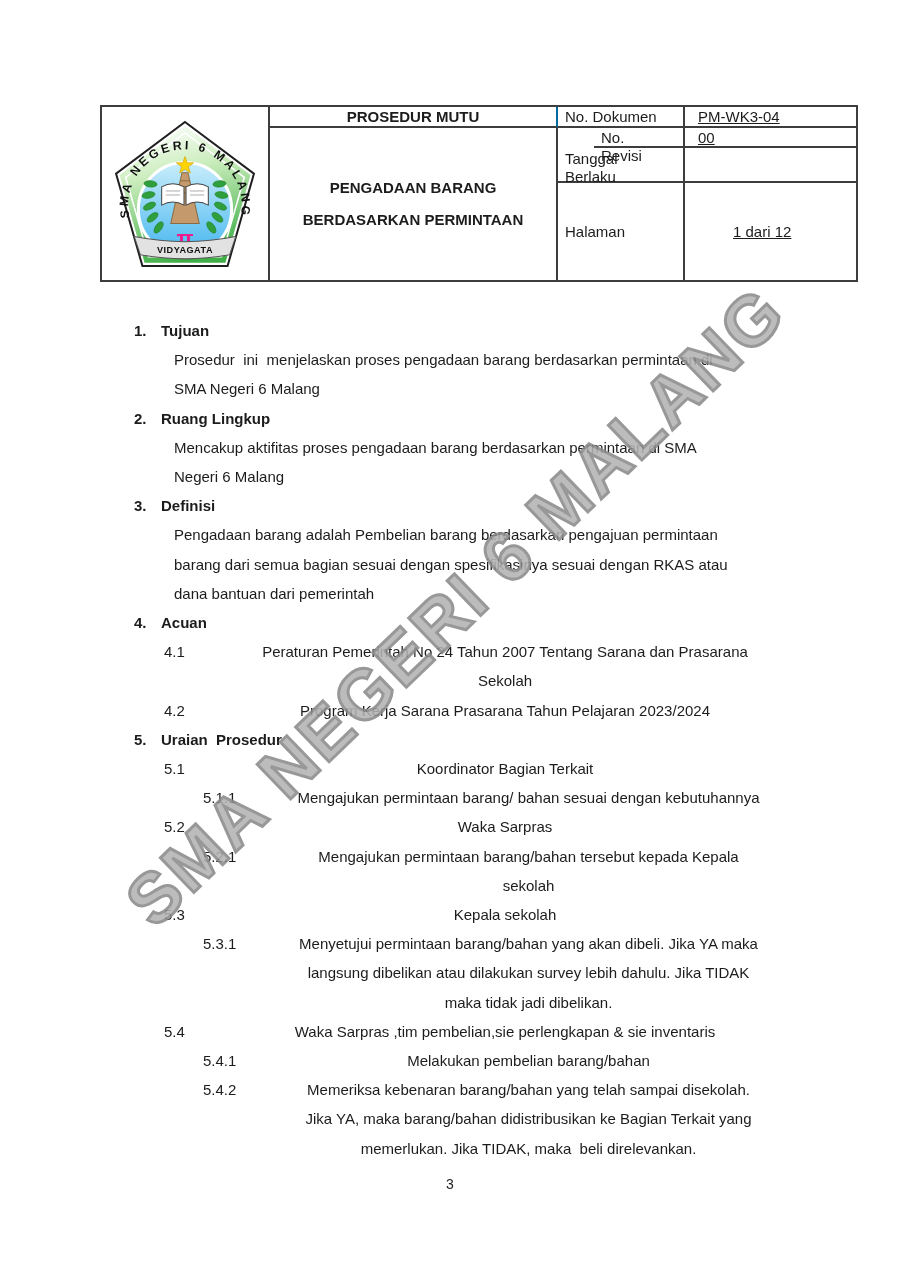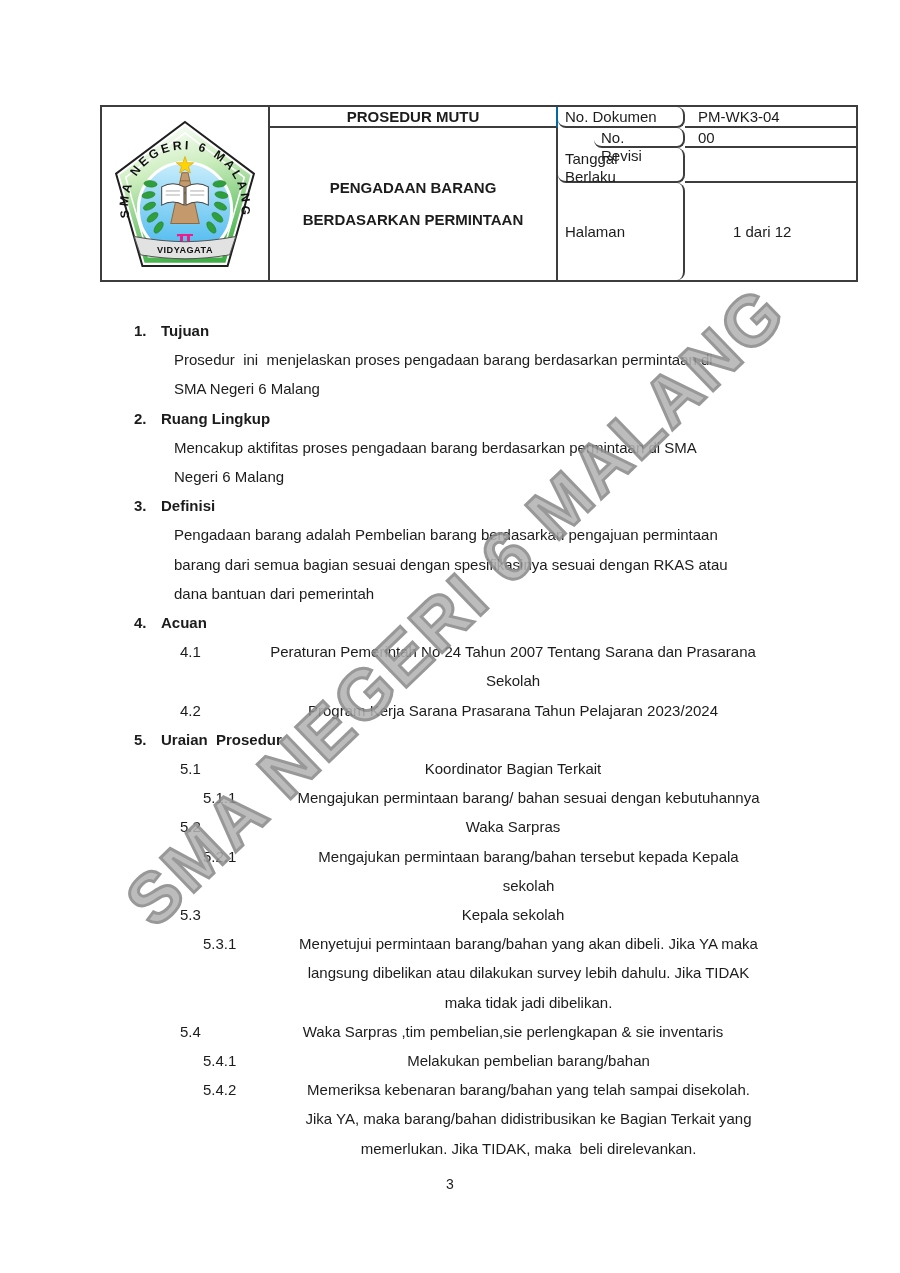--- a/index.html
+++ b/index.html
@@ -20,22 +20,22 @@
   }
   .hdr .cell { box-sizing:border-box; font-size:15px; }
   .c-logo   { grid-column:1; grid-row:1/5; border-right:2px solid #3d3d3d;
               display:flex; align-items:center; justify-content:center; }
   .c-title  { grid-column:2; grid-row:1; border-right:2px solid #0369a1; border-bottom:2px solid #3d3d3d;
               display:flex; align-items:center; justify-content:center;
               font-weight:bold; font-size:16px; }
   .c-sub    { grid-column:2; grid-row:2/5; border-right:2px solid #3d3d3d;
               display:flex; flex-direction:column; align-items:center; justify-content:center;
               font-weight:bold; font-size:15.5px; line-height:32px; text-align:right; }
-  .c-lab    { border-right:2px solid #3d3d3d; padding:1px 14px 0 7px; line-height:18px;border-radius:8px; }
-  .c-val    { padding:1px 6px 0 13px; line-height:18px; }
+  .c-lab    { border-right:2px solid #3d3d3d; padding:1px 14px 0 7px; line-height:18px; }
+  .c-val    { padding:1px 6px 0 13px; line-height:18px;text-decoration:underline; }
   .bb       { border-bottom:2px solid #3d3d3d; }
   .vcenter  { display:flex; align-items:center; }
   .r3       { padding-top:2px; }
 
   
   .watermark {
     position:absolute; left:138px; top:878px; width:1100px; height:70px;
     transform:rotate(-44deg); transform-origin:0 50%;
     font-weight:bold; font-size:70px; line-height:70px; letter-spacing:3px;
     color:#b3b3b3; -webkit-text-stroke:3px #8a8a8a;
@@ -43,21 +43,21 @@
   }
 
   
   .doc-body { position:absolute; left:134px; top:316px; width:680px;
               font-size:15px; line-height:29.2px; z-index:1; }
   .row  { white-space:pre; }
   .h1   { display:flex; font-weight:bold; }
   .n1   { width:27px; flex:none; }
   .ind1 { margin-left:40px; }
   .sub2 { display:flex; }
-  .n2   { margin-left:46px; width:32px; flex:none; }
+  .n2   { margin-left:30px; width:32px; flex:none; }
   .sub3 { display:flex; }
   .n3   { margin-left:69px; width:40px; flex:none; }
   .lines { flex:1; min-width:0;text-align:center; }
 
   .footer { position:absolute; left:0; top:1176px; width:900px;
             text-align:center; font-size:14px; z-index:1; }
 </style>
 </head>
 <body>
 

